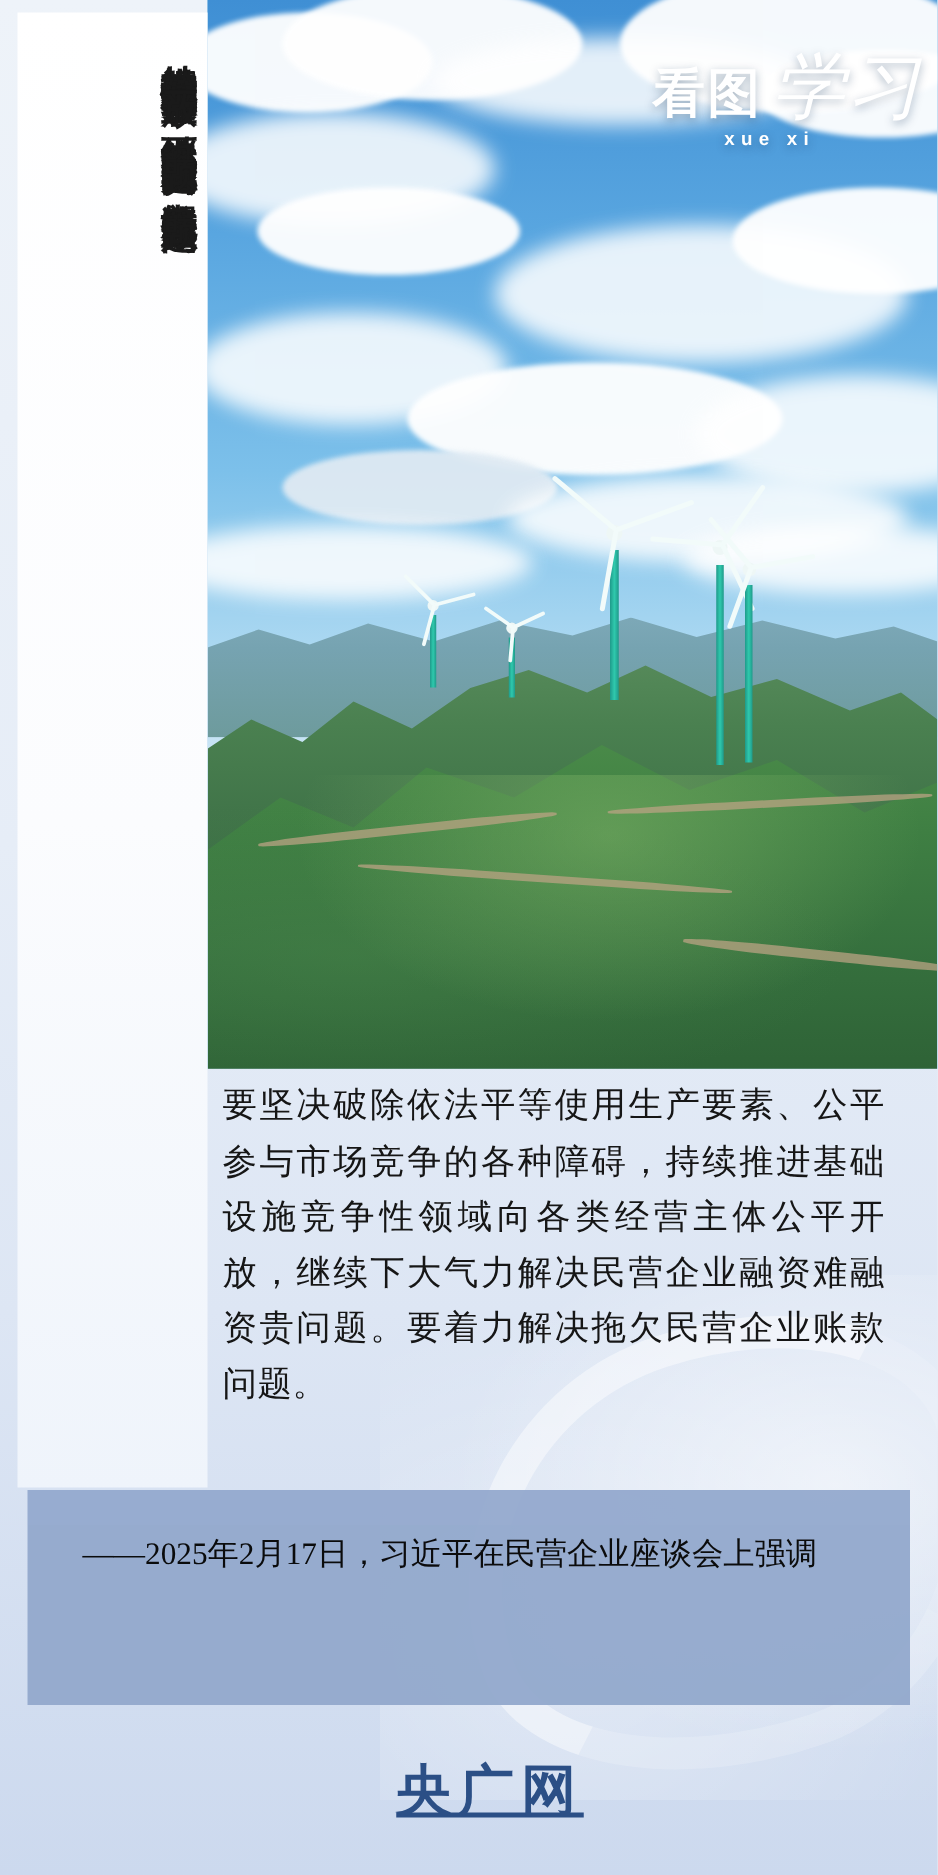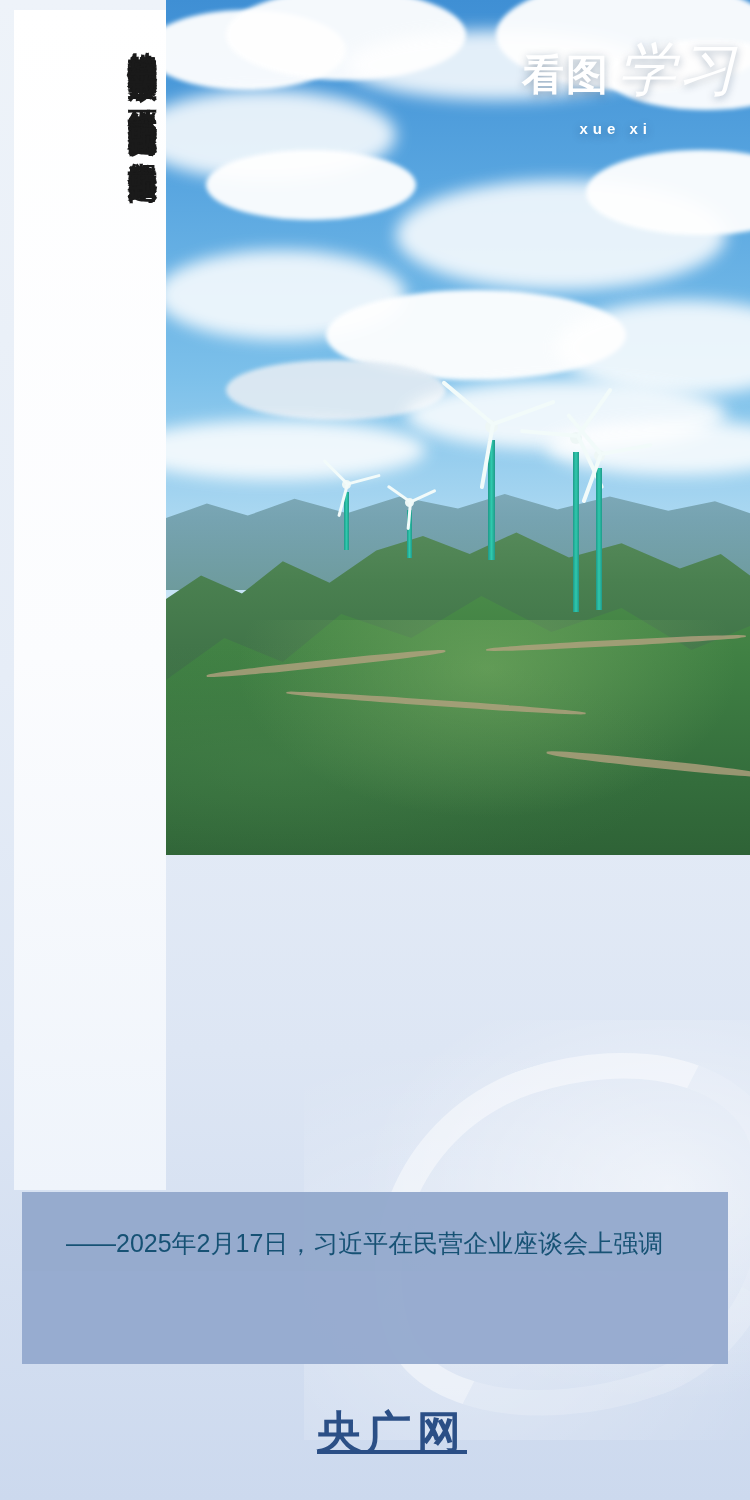--- a/index.html
+++ b/index.html
@@ -201,21 +201,21 @@
   }
   .brand-script {
     font-family: "Liberation Serif", serif;
     font-style: italic;
     font-weight: normal;
     font-size: 58px;
     letter-spacing: 2px;
     line-height: 0.9;
   }
   .brand-pinyin {
-    margin-top: 17px;
+    margin-top: 0;
     margin-right: 86px;
     font-size: 15px;
     letter-spacing: 5px;
     font-weight: bold;
   }
 
   
   .quote-body {
     position: absolute;
     left: 178px;
@@ -237,24 +237,24 @@
     width: 706px;
     height: 172px;
     background: #93a9cd;
     opacity: 0.95;
   }
   .attrib-text {
     position: absolute;
     left: 44px;
     top: 30px;
     width: 630px;
-    font-family: Liberation Sans, sans-serif;
+    font-family: Liberation Serif, serif;
     font-size: 25px;
     line-height: 1.75;
-    color: #0c4a6e;
+    color: #000000;
   }
 
   
   .footer {
     position: absolute;
     left: 0;
     right: 0;
     bottom: 0;
     height: 136px;
     display: flex;
@@ -353,20 +353,21 @@
     </div>
     <div class="brand-pinyin">xue xi</div>
   </div>
 
   <div class="headline-panel">
     <div class="headline-text">持续推进基础设施竞争性领域向各类经营主体公平开放 继续下大气力解决民营企业融资难融资贵问题 着力解决拖欠民营企业账款问题</div>
   </div>
 
   <div class="swash"></div>
 
+  <div class="quote-body">要坚决破除依法平等使用生产要素、公平参与市场竞争的各种障碍，持续推进基础设施竞争性领域向各类经营主体公平开放，继续下大气力解决民营企业融资难融资贵问题。要着力解决拖欠民营企业账款问题。</div>
 
   <div class="attrib-box">
     <div class="attrib-text">——2025年2月17日，习近平在民营企业座谈会上强调</div>
   </div>
 
   <div class="footer">
     <div class="footer-logo">央广网</div>
   </div>
 
 </div>

